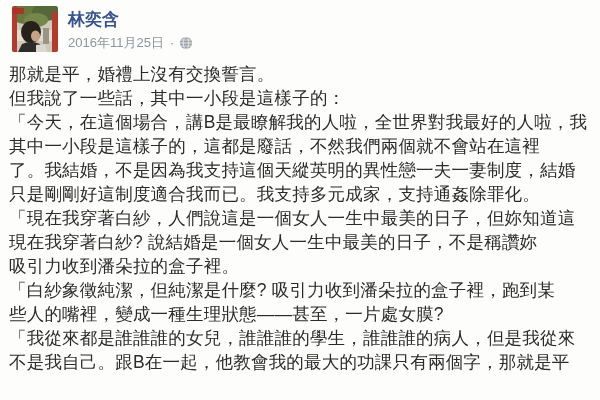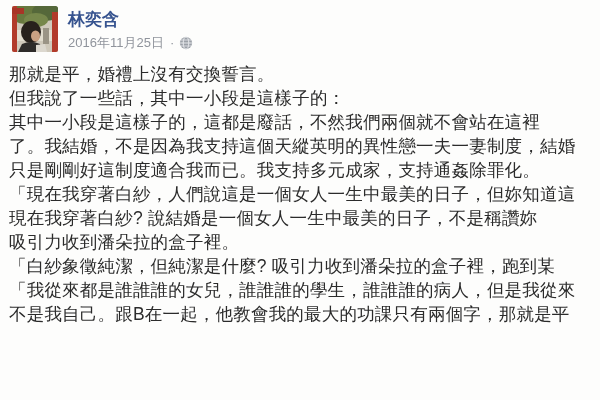--- a/index.html
+++ b/index.html
@@ -106,24 +106,26 @@
             <line x1="2" y1="11.4" x2="14" y2="11.4" stroke="#e9ebee" stroke-width="0.9"></line>
           </svg>
         </span>
       </div>
     </div>
   </div>
 
   <div class="post-body">
     <div class="post-line">那就是平，婚禮上沒有交換誓言。</div>
     <div class="post-line">但我說了一些話，其中一小段是這樣子的：</div>
+    <div class="post-line">「今天，在這個場合，講B是最瞭解我的人啦，全世界對我最好的人啦，我</div>
     <div class="post-line">其中一小段是這樣子的，這都是廢話，不然我們兩個就不會站在這裡</div>
     <div class="post-line">了。我結婚，不是因為我支持這個天縱英明的異性戀一夫一妻制度，結婚</div>
     <div class="post-line">只是剛剛好這制度適合我而已。我支持多元成家，支持通姦除罪化。</div>
     <div class="post-line">「現在我穿著白紗，人們說這是一個女人一生中最美的日子，但妳知道這</div>
     <div class="post-line">現在我穿著白紗? 說結婚是一個女人一生中最美的日子，不是稱讚妳</div>
     <div class="post-line">吸引力收到潘朵拉的盒子裡。</div>
     <div class="post-line">「白紗象徵純潔，但純潔是什麼? 吸引力收到潘朵拉的盒子裡，跑到某</div>
+    <div class="post-line">些人的嘴裡，變成一種生理狀態——甚至，一片處女膜?</div>
     <div class="post-line">「我從來都是誰誰誰的女兒，誰誰誰的學生，誰誰誰的病人，但是我從來</div>
     <div class="post-line">不是我自己。跟B在一起，他教會我的最大的功課只有兩個字，那就是平</div>
   </div>
 
 </div>
 
 </body></html>

